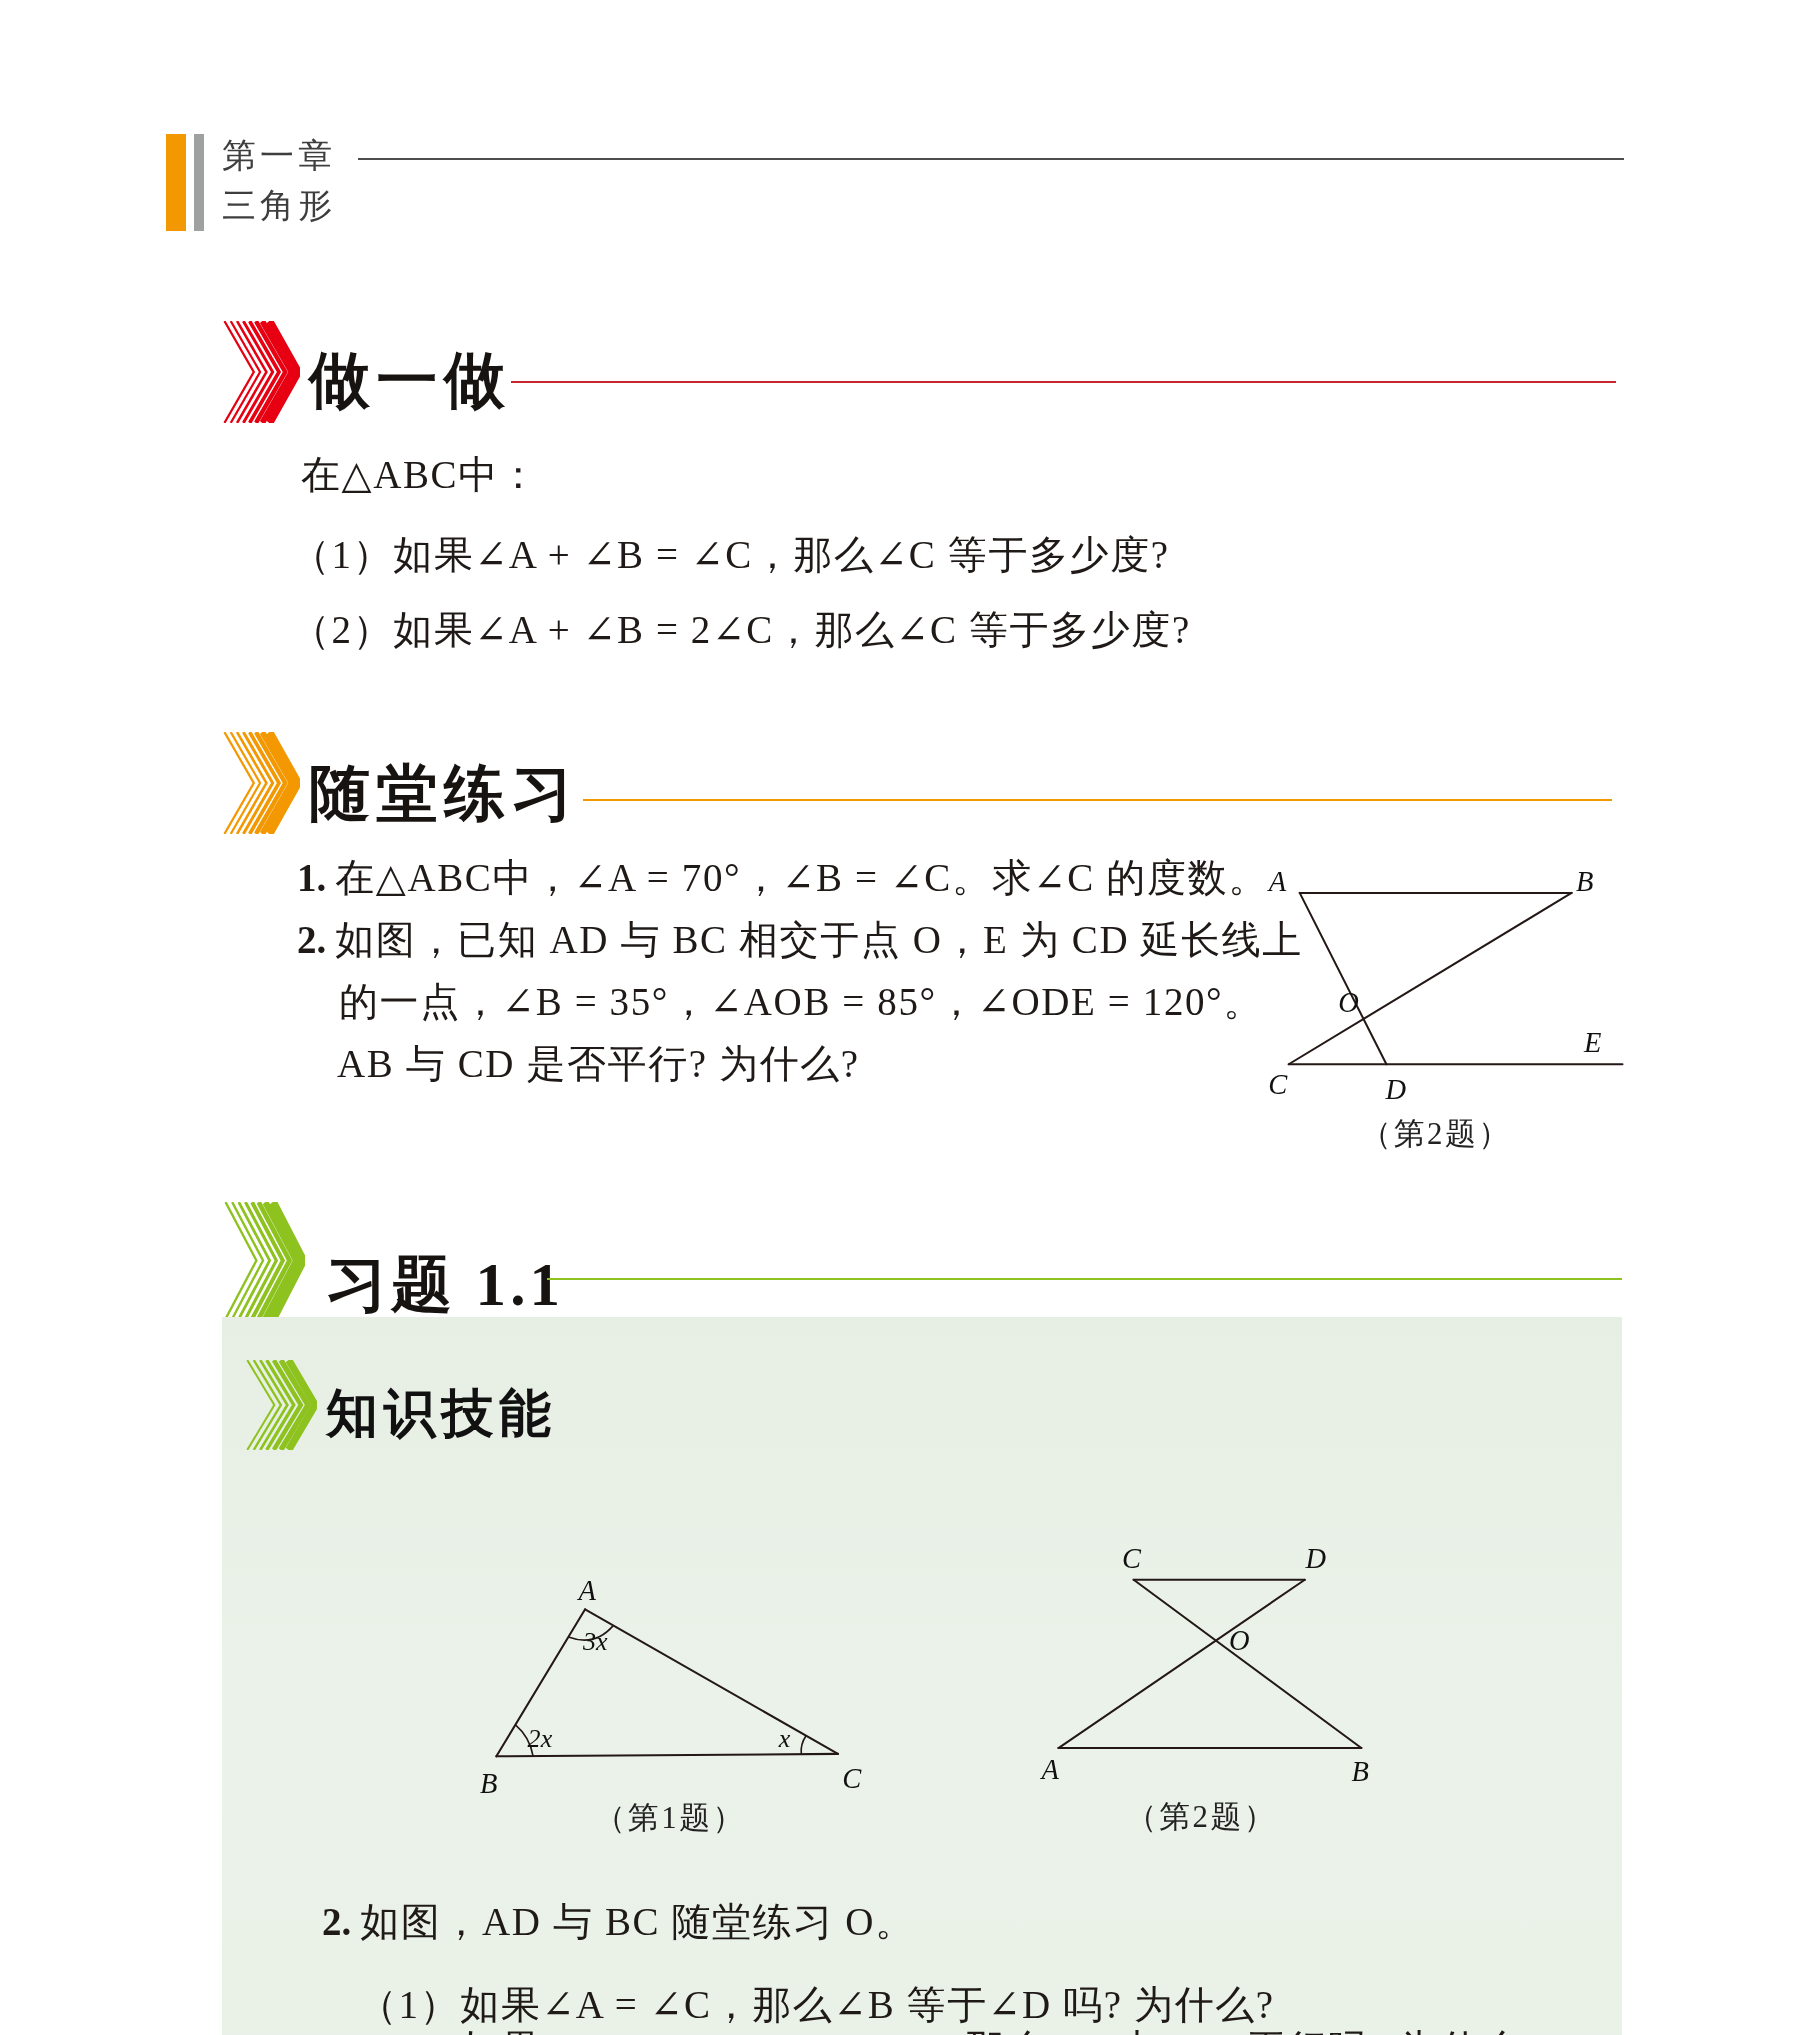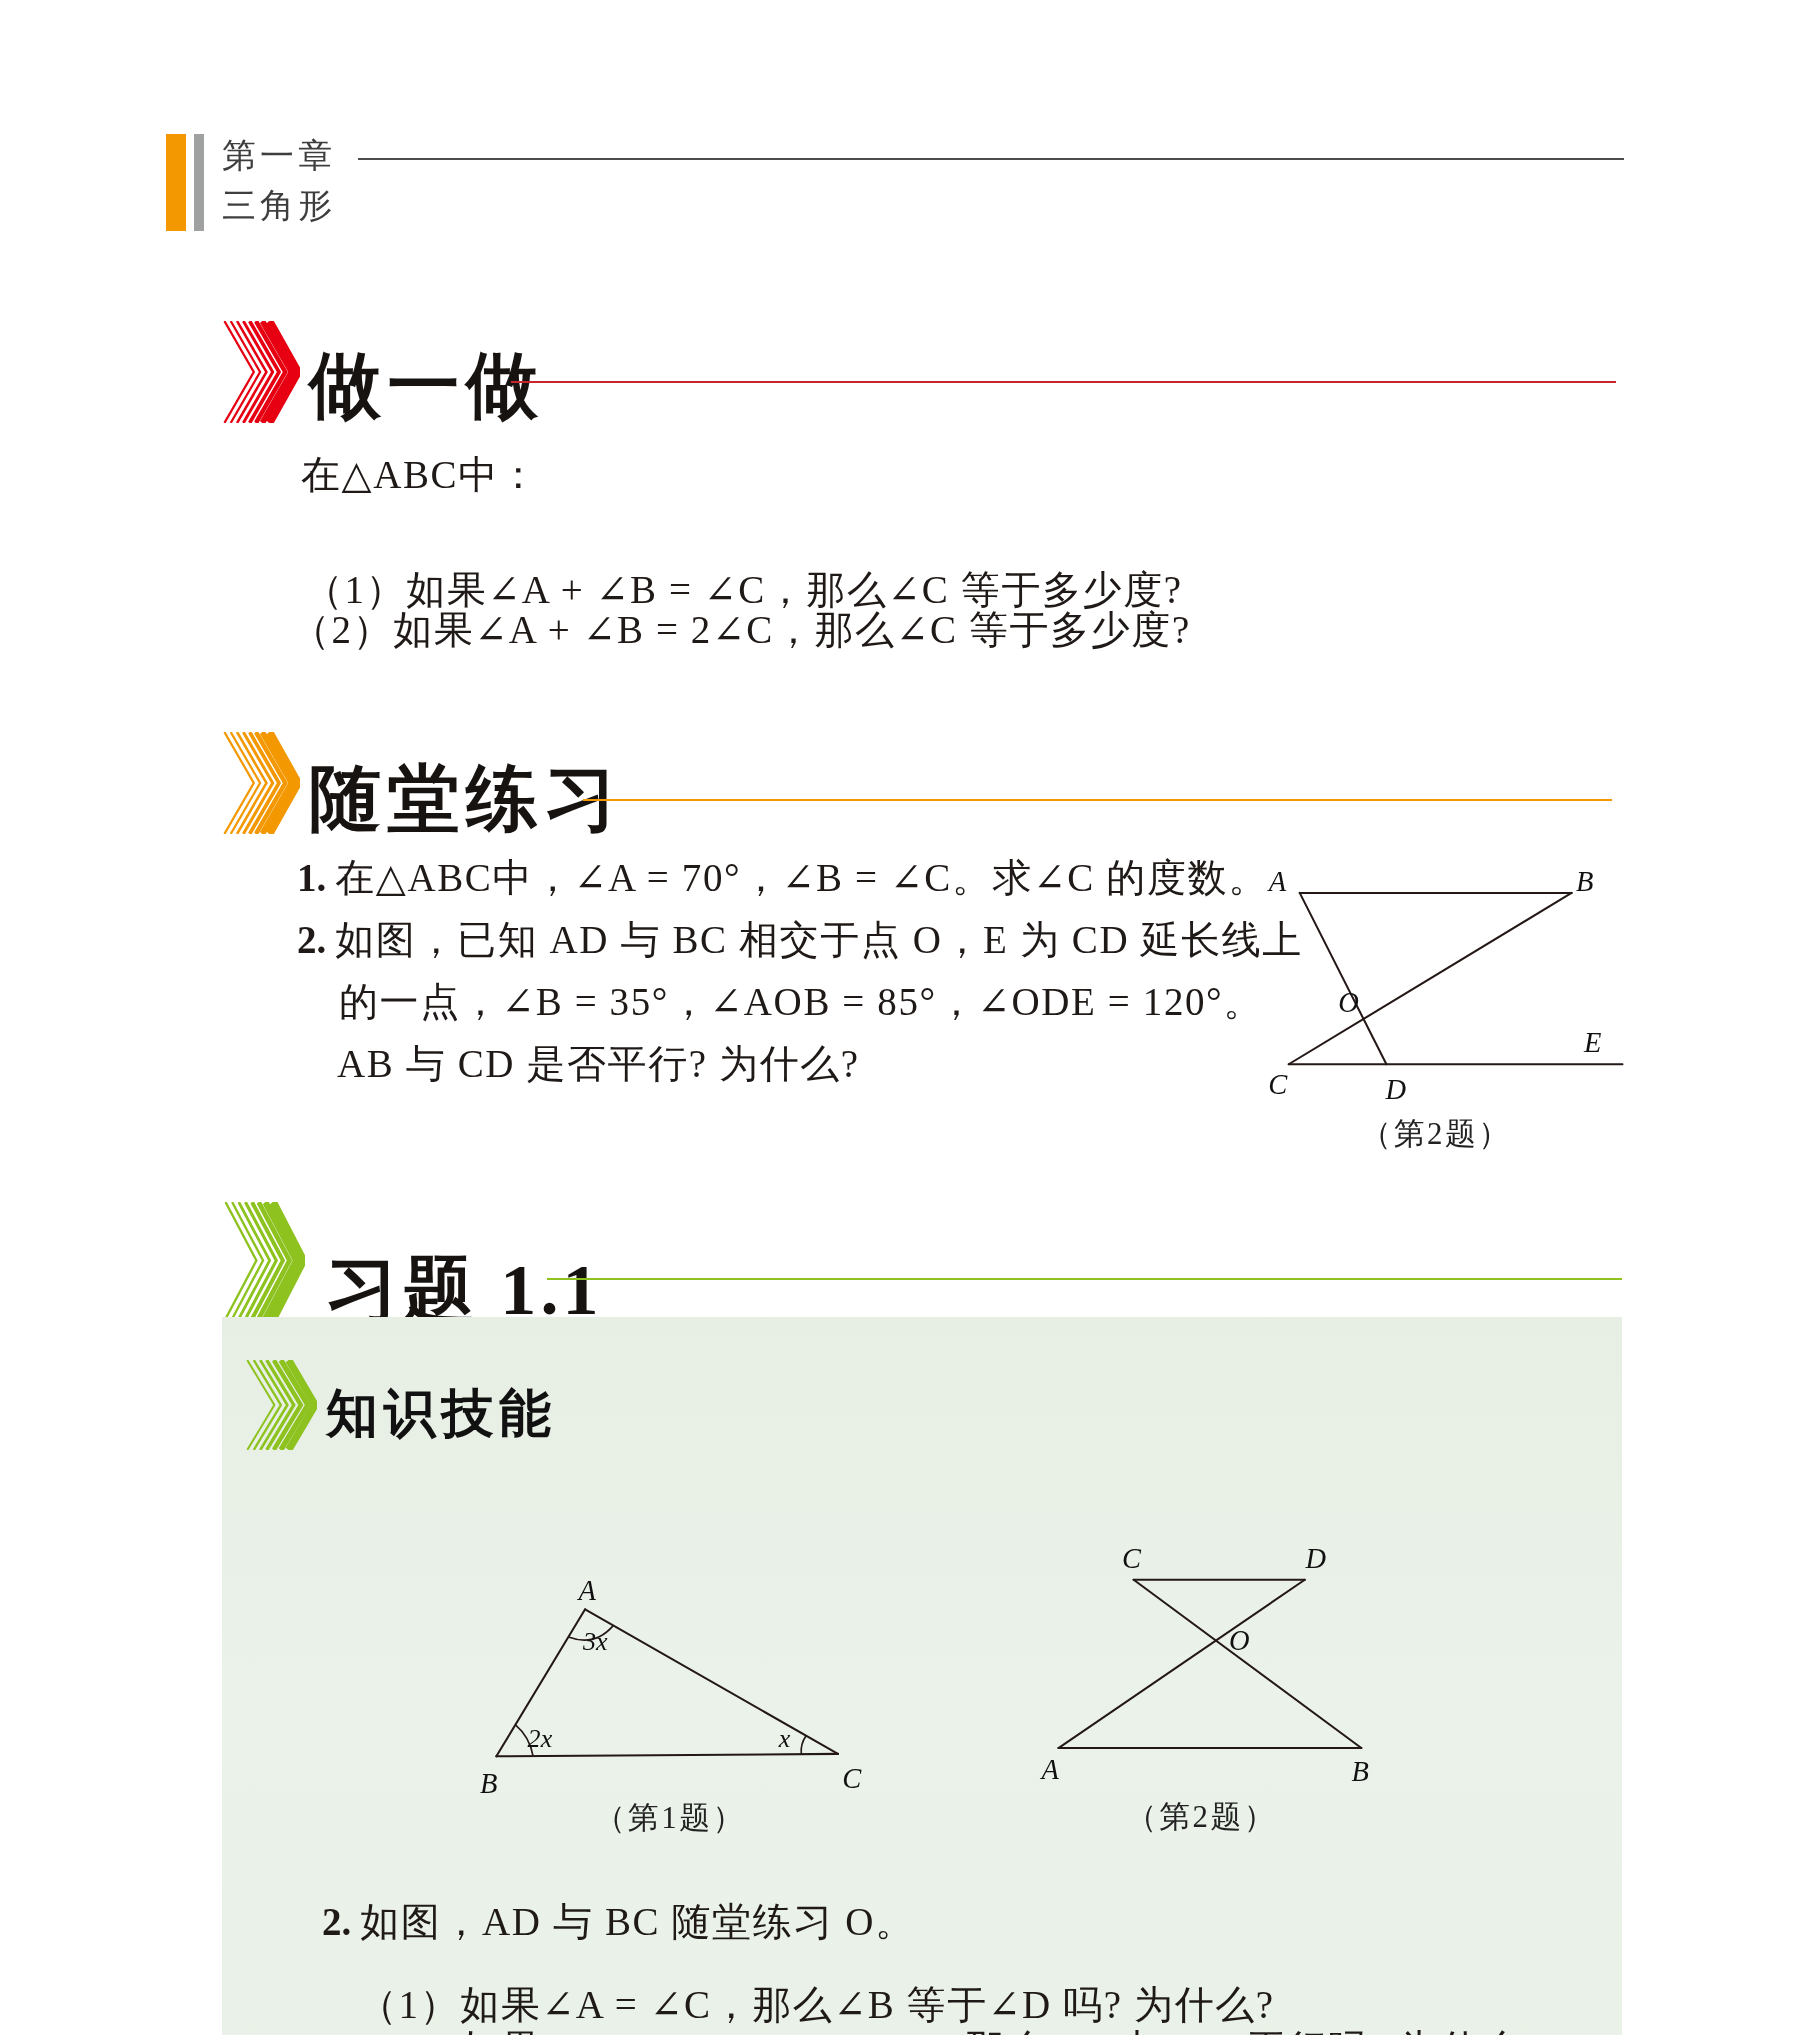--- a/index.html
+++ b/index.html
@@ -27,21 +27,21 @@
   .chev{position:absolute;}
   .chev svg{width:100%;height:100%;display:block;}
   .chev.red{color:#e60012;}
   .chev.orange{color:#f39800;}
   .chev.green{color:#8dc21f;}
 
   
   .stitle{
     position:absolute;line-height:1.05;
     font-weight:bold;color:#171310;
-    font-size:72px;letter-spacing:6.5px;white-space:nowrap;
+    font-size:61px;letter-spacing:6.5px;white-space:nowrap;
   }
   .subtitle{
     position:absolute;line-height:1.05;
     font-family:"Liberation Sans","DejaVu Sans",sans-serif;
     font-weight:bold;color:#111;
     font-size:52px;letter-spacing:5.7px;white-space:nowrap;
   }
   .rule{position:absolute;height:2.4px;}
   .rule.red{background:#c9252c;}
   .rule.orange{background:#f39800;}
@@ -92,21 +92,21 @@
         <polyline points="47,0 89,60 47,120" stroke-width="6"></polyline>
         <polyline points="56,0 98,60 56,120" stroke-width="8"></polyline>
         <polyline points="66,0 107,60 66,120" stroke-width="11"></polyline>
       </g>
     </svg>
   </div>
   <div class="stitle" style="left:309px;top:349px;">做一做</div>
   <div class="rule red" style="left:511px;top:381px;width:1105px;"></div>
 
   <div class="bt" style="left:301px;top:453px;">在△ABC中：</div>
-  <div class="bt" style="left:291px;top:568px;margin-left:13px;">（1）如果∠A + ∠B = ∠C，那么∠C 等于多少度?</div>
+  <div class="bt" style="left:291px;top:533px;">（1）如果∠A + ∠B = ∠C，那么∠C 等于多少度?</div>
   <div class="bt" style="left:291px;top:608px;">（2）如果∠A + ∠B = 2∠C，那么∠C 等于多少度?</div>
 
   <div class="chev orange" style="left:223px;top:732px;width:77px;height:102px;">
     <svg viewBox="0 0 110 120" preserveAspectRatio="none">
       <g fill="none" stroke="currentColor">
         <polyline points="2,0 44,60 2,120" stroke-width="3"></polyline>
         <polyline points="11,0 53,60 11,120" stroke-width="3"></polyline>
         <polyline points="20,0 62,60 20,120" stroke-width="3.5"></polyline>
         <polyline points="29,0 71,60 29,120" stroke-width="4"></polyline>
         <polyline points="38,0 80,60 38,120" stroke-width="5"></polyline>

